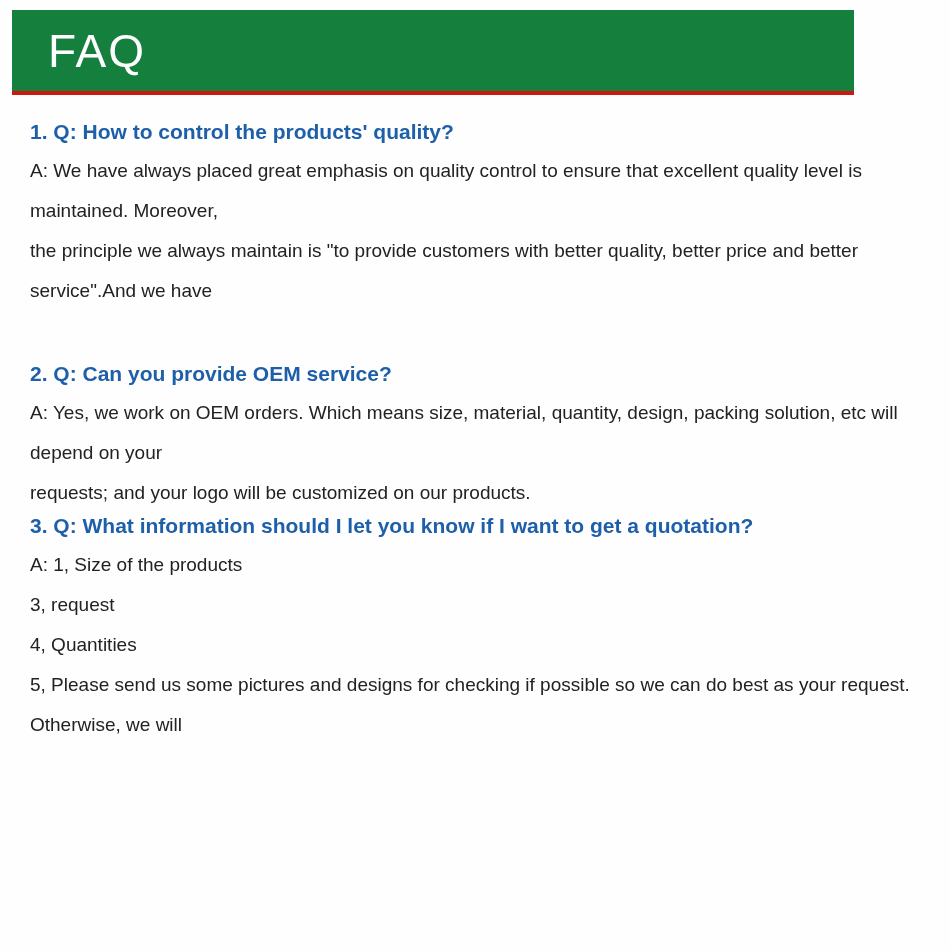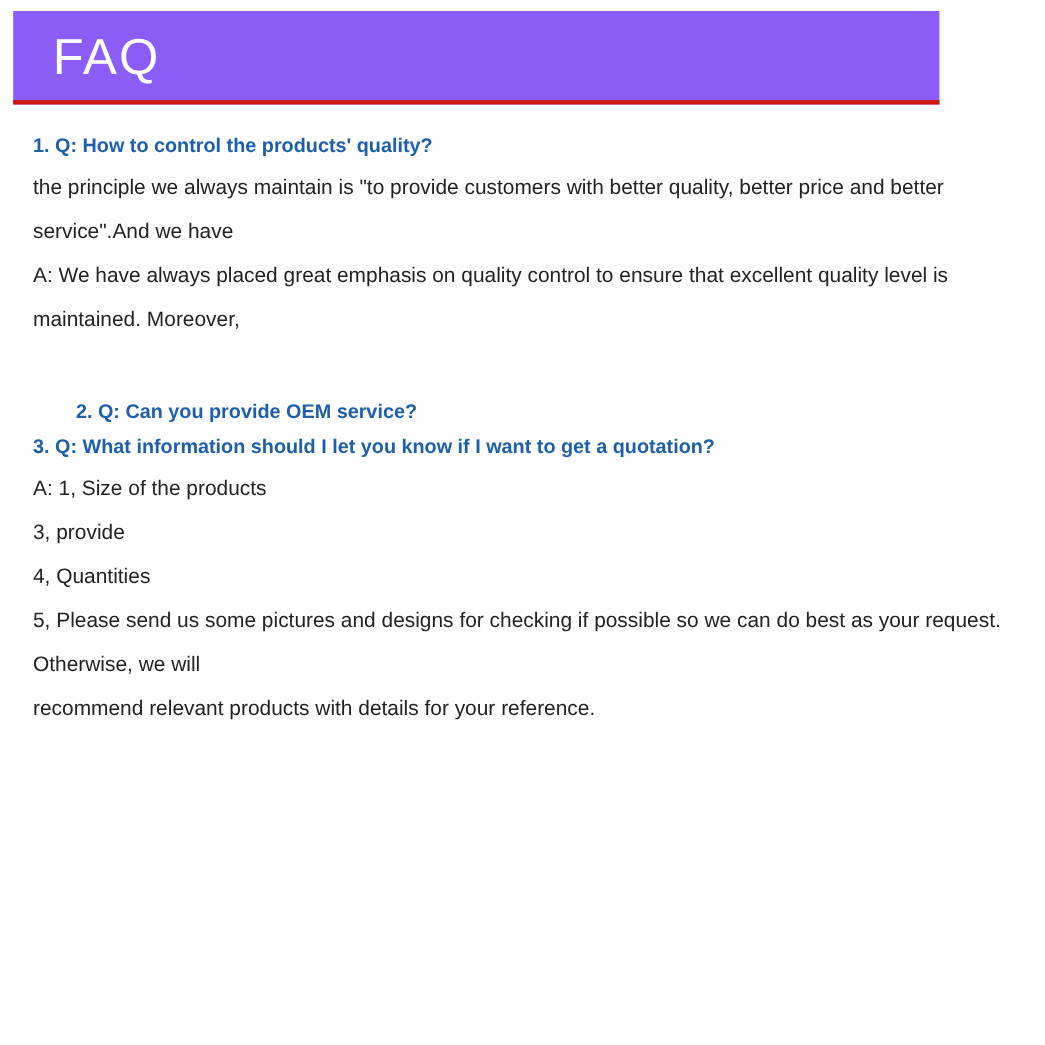--- a/index.html
+++ b/index.html
@@ -12,39 +12,39 @@
     position: relative;
     width: 950px;
     height: 950px;
     background: #fefefe;
     overflow: hidden;
   }
   .banner {
     margin: 10px 0 0 12px;
     width: 842px;
     height: 85px;
-    background: #8b5cf6;
+    background: #15803d;
     border-bottom: 4px solid #cf1712;
     display: flex;
     align-items: center;
   }
   .banner-title {
     color: #ffffff;
     font-size: 46px;
     letter-spacing: 2px;
     padding-left: 36px;
     font-weight: 400;
   }
   .faq-section { padding: 0 20px 0 30px; }
   .sec-1 { margin-top: 24px; }
-  .sec-2 { margin-top: 50px; margin-left: 39px; }
+  .sec-2 { margin-top: 50px; }
   .sec-3 { }
   .question {
     color: #1d5fa9;
-    font-size: 18px;
+    font-size: 21px;
     font-weight: 700;
     line-height: 26px;
     margin-bottom: 6px;
     white-space: pre-wrap;
   }
   .answer-line {
     color: #222222;
     font-size: 19px;
     line-height: 40px;
     white-space: pre-wrap;
@@ -55,33 +55,36 @@
 
 <div class="page">
 
   <div class="banner">
     <div class="banner-title">FAQ</div>
   </div>
 
   <div class="faq-section sec-1">
     <div class="question">1. Q: How to control the products' quality?</div>
     <div class="answer">
+      <div class="answer-line">A: We have always placed great emphasis on quality control to ensure that excellent quality level is maintained. Moreover,</div>
       <div class="answer-line">the principle we always maintain is "to provide customers with better quality, better price and better service".And we have</div>
-      <div class="answer-line">A: We have always placed great emphasis on quality control to ensure that excellent quality level is maintained. Moreover,</div>
     </div>
   </div>
 
   <div class="faq-section sec-2">
     <div class="question">2. Q: Can you provide OEM service?</div>
+    <div class="answer">
+      <div class="answer-line">A: Yes, we work on OEM orders. Which means size, material, quantity, design, packing solution, etc will depend on your</div>
+      <div class="answer-line">requests; and your logo will be customized on our products.</div>
+    </div>
   </div>
 
   <div class="faq-section sec-3">
     <div class="question">3. Q: What information should I let you know if I want to get a quotation?</div>
     <div class="answer">
       <div class="answer-line">A: 1, Size of the products</div>
-      <div class="answer-line">3, provide</div>
+      <div class="answer-line">3, request</div>
       <div class="answer-line">4, Quantities</div>
       <div class="answer-line">5, Please send us some pictures and designs for checking if possible so we can do best as your request. Otherwise, we will</div>
-      <div class="answer-line">recommend relevant products with details for your reference.</div>
     </div>
   </div>
 
 </div>
 
 </body></html>

